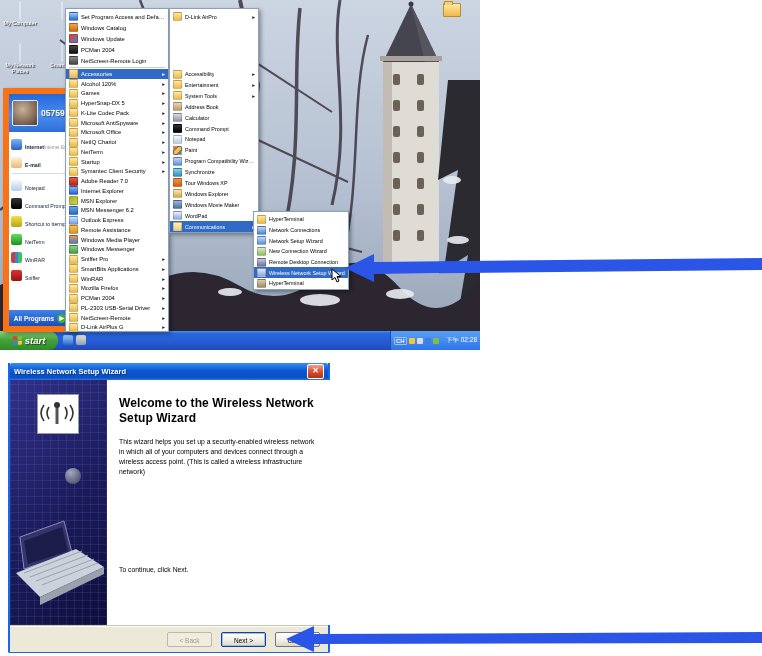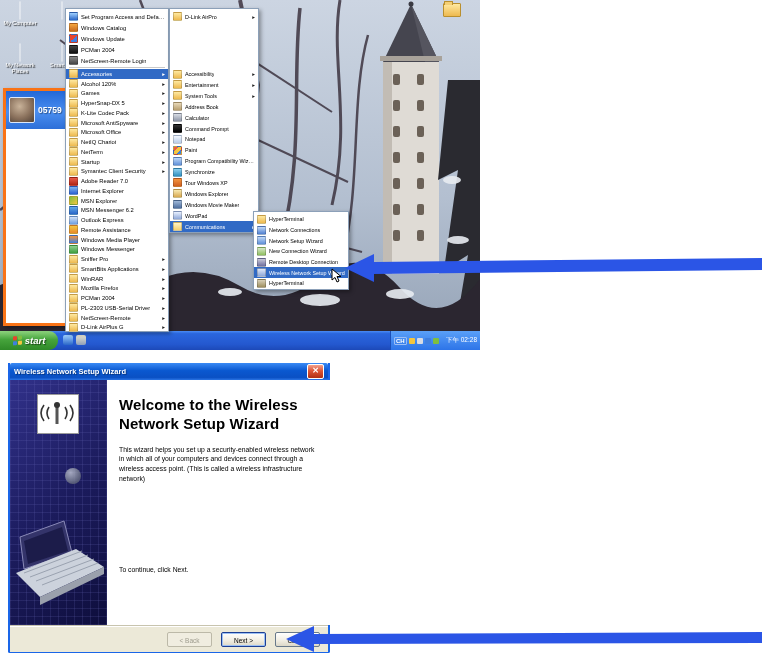--- a/index.html
+++ b/index.html
@@ -40,21 +40,21 @@
   #ql2{left:76px;background:linear-gradient(180deg,#e8e4d0,#8f9fb8);}
   #tray{position:absolute;right:0;top:0;width:90px;height:19px;display:flex;align-items:center;gap:2px;
       padding:0 3px;box-sizing:border-box;border-left:1px solid #1b50b8;
       background:linear-gradient(180deg,#5aa0f8,#2d74e8);}
   .lang-box{color:#fff;font-size:6px;font-weight:bold;padding:0 1px;border:1px solid #9bbef5;border-radius:1px;}
   .tray-ic{width:6px;height:6px;border-radius:1px;flex:0 0 auto;}
   #clock{color:#fff;font-size:6.5px;margin-left:auto;white-space:nowrap;}
 
   
   #start-panel{position:absolute;left:3px;top:88px;width:62px;height:232px;background:#fff;
-      border:3px solid #f97316;display:flex;flex-direction:row;box-shadow:2px 2px 4px rgba(0,0,0,.35);}
+      border:6px solid #f97316;display:flex;flex-direction:column;box-shadow:2px 2px 4px rgba(0,0,0,.35);}
   #user-band{height:34px;flex:0 0 auto;background:linear-gradient(180deg,#2368d8,#4a8ef0 55%,#2d6fd8);
       display:flex;align-items:center;gap:3px;padding:2px 3px;}
   #avatar{width:24px;height:24px;border:1px solid #dce8fa;border-radius:2px;flex:0 0 auto;
       background:radial-gradient(circle at 40% 35%,#c9b39a 0%,#8a715c 55%,#4e3f35 100%);}
   #username{color:#fff;font-weight:bold;font-size:8.5px;text-shadow:1px 1px 1px rgba(0,0,0,.4);}
   #pinned{flex:1;display:flex;flex-direction:column;padding:3px 2px;overflow:hidden;}
   .pin-item{display:flex;align-items:center;gap:3px;min-height:14px;cursor:default;}
   .pin-icon{width:11px;height:11px;border-radius:2px;flex:0 0 auto;}
   .pin-texts{overflow:hidden;}
   .pin-label{font-size:5.2px;font-weight:bold;color:#123;white-space:nowrap;}
@@ -104,21 +104,21 @@
       background:linear-gradient(135deg,#31318a 0%,#1c1c5e 50%,#0e0e3c 100%);}
   #wiz-left:after{content:"";position:absolute;inset:0;
       background:repeating-linear-gradient(0deg,rgba(110,110,190,.18) 0 1px,transparent 1px 8px),
                  repeating-linear-gradient(90deg,rgba(110,110,190,.18) 0 1px,transparent 1px 8px);}
   #ant-box{position:absolute;left:27px;top:14px;width:40px;height:38px;background:#fff;
       border:1px solid #9a9a9a;z-index:2;}
   #sphere{position:absolute;left:55px;top:88px;width:16px;height:16px;border-radius:50%;z-index:2;
       background:radial-gradient(circle at 35% 30%,#cfd4de,#6a7080 70%);opacity:.75;}
   #laptop{position:absolute;left:0;bottom:0;z-index:2;}
   #wiz-right{flex:1;position:relative;padding:16px 10px 0 12px;background:#fff;}
-  #wiz-heading{font-size:15px;font-weight:bold;line-height:1.25;letter-spacing:.1px;width:210px;}
+  #wiz-heading{font-size:12px;font-weight:bold;line-height:1.25;letter-spacing:.1px;width:210px;}
   #wiz-text{margin-top:11px;font-size:6.8px;line-height:1.45;width:202px;}
   #wiz-instr{position:absolute;left:12px;top:186px;font-size:6.8px;}
   #btn-bar{height:26px;background:#ece9d8;border-top:1px solid #c8c4ae;box-shadow:0 1px 0 #fff inset;
       display:flex;align-items:center;justify-content:flex-end;gap:9px;padding-right:8px;}
   .xp-btn{width:45px;height:15px;font-size:6.5px;font-family:inherit;text-align:center;line-height:13px;
       background:linear-gradient(180deg,#fffffe,#f2efe4 55%,#dcd8c8);
       border:1px solid #68798a;border-radius:2px;box-sizing:border-box;cursor:default;}
   .xp-btn.disabled{color:#9e9c8e;border-color:#bcb9a8;background:#f0ede0;}
   .xp-btn.focus{border-color:#1c3f94;box-shadow:0 0 0 1px #9cc0f4 inset;}
 

